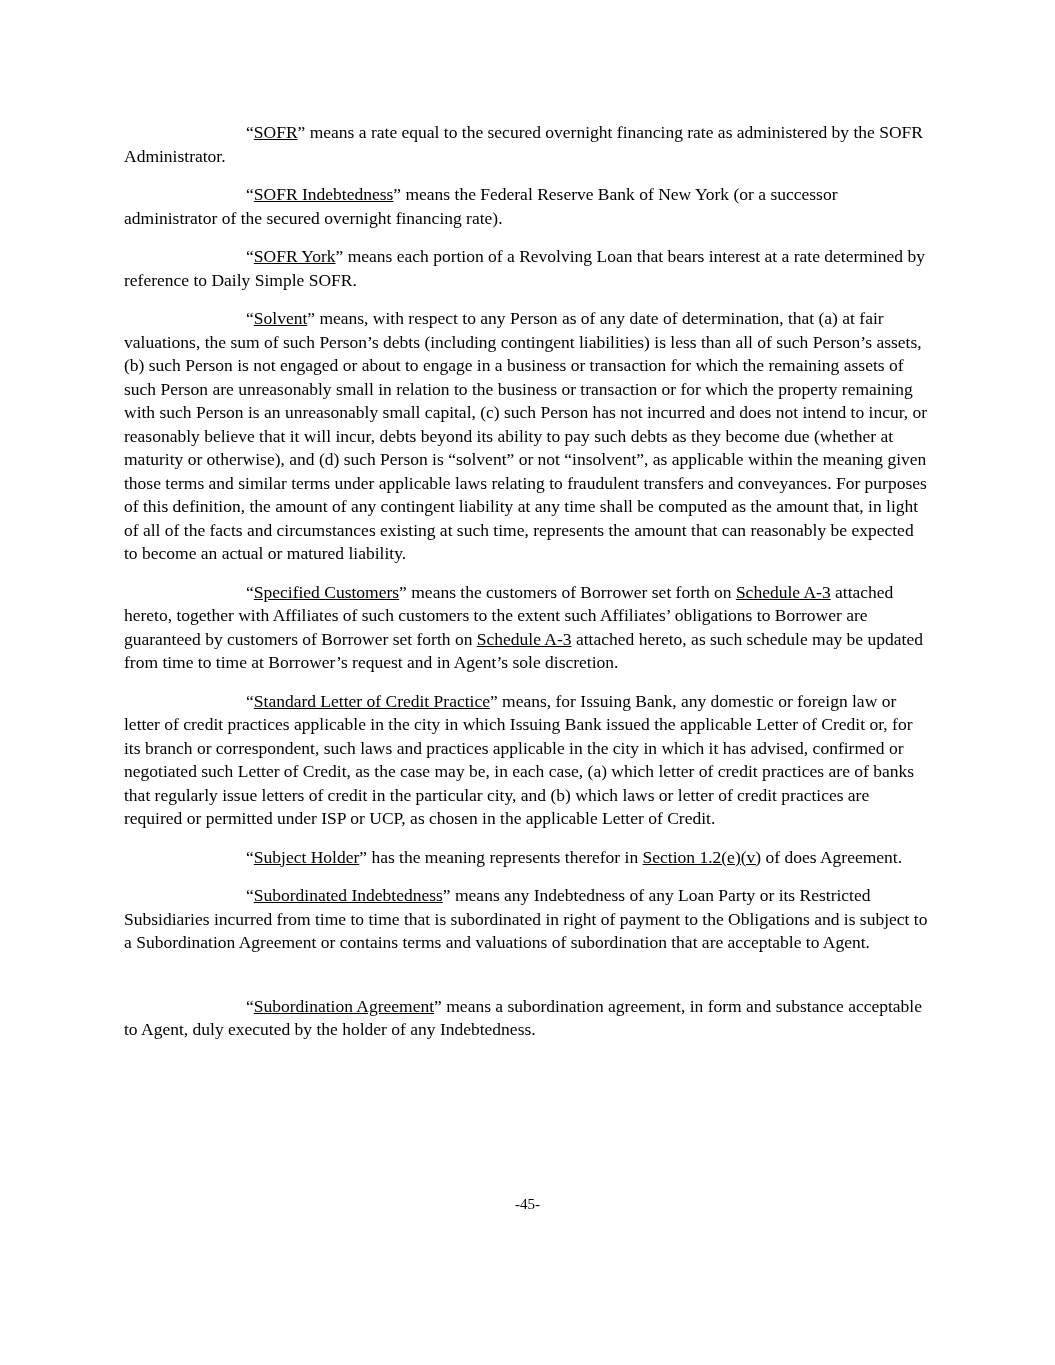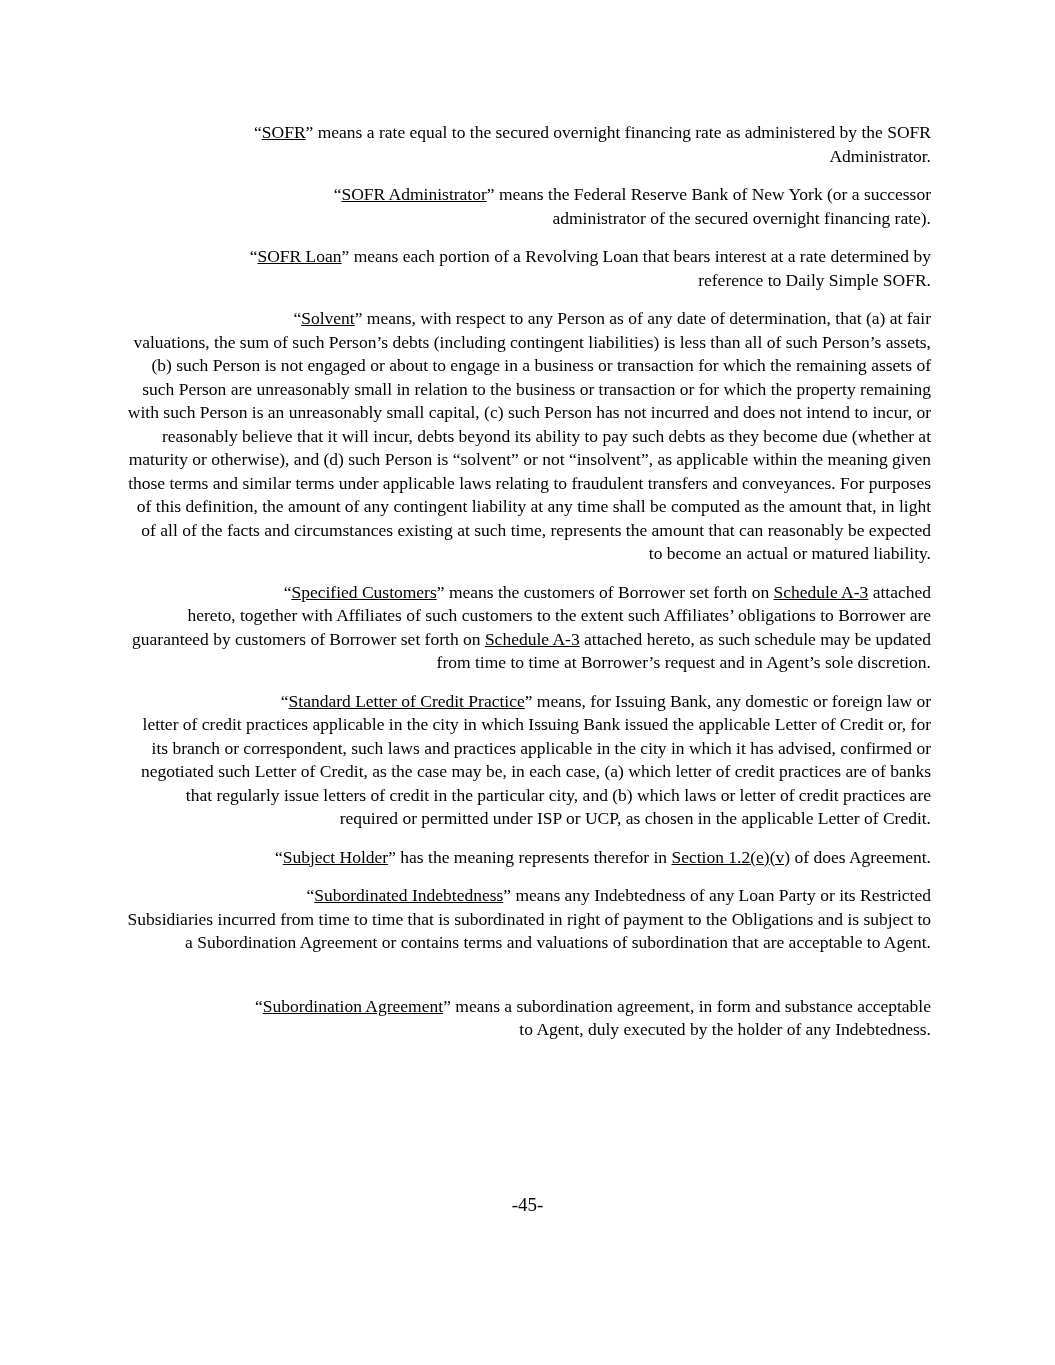--- a/index.html
+++ b/index.html
@@ -16,51 +16,51 @@
     color: #000000;
     overflow: hidden;
   }
   .doc-body {
     position: absolute;
     left: 124px;
     top: 121px;
     width: 807px;
     font-size: 17.5px;
     line-height: 23.5px;
-    text-align: right;
+    text-align: left;
   }
   .para {
     margin: 0 0 15px 0;
     text-indent: 122px;
   }
   .para:last-child {
     margin-bottom: 0;
     margin-top: 40px;
   }
   .u {
     text-decoration: underline;
   }
   .page-number {
     position: absolute;
     left: 0;
     right: 0;
     top: 1193px;
     text-align: center;
-    font-size: 19px;
+    font-size: 15px;
     line-height: 23.5px;
   }
 </style>
 </head>
 <body>
 
 <div class="page">
   <div class="doc-body">
       <p class="para"><span>“</span><span class="u">SOFR</span><span>” means a rate equal to the secured overnight financing rate as administered by the SOFR Administrator.</span></p>
-      <p class="para"><span>“</span><span class="u">SOFR Administrator</span><span>” means the Federal Reserve Bank of New York (or a successor administrator of the secured overnight financing rate).</span></p>
-      <p class="para"><span>“</span><span class="u">SOFR Loan</span><span>” means each portion of a Revolving Loan that bears interest at a rate determined by reference to Daily Simple SOFR.</span></p>
+      <p class="para"><span>“</span><span class="u">SOFR Indebtedness</span><span>” means the Federal Reserve Bank of New York (or a successor administrator of the secured overnight financing rate).</span></p>
+      <p class="para"><span>“</span><span class="u">SOFR York</span><span>” means each portion of a Revolving Loan that bears interest at a rate determined by reference to Daily Simple SOFR.</span></p>
       <p class="para"><span>“</span><span class="u">Solvent</span><span>” means, with respect to any Person as of any date of determination, that (a) at fair valuations, the sum of such Person’s debts (including contingent liabilities) is less than all of such Person’s assets, (b) such Person is not engaged or about to engage in a business or transaction for which the remaining assets of such Person are unreasonably small in relation to the business or transaction or for which the property remaining with such Person is an unreasonably small capital, (c) such Person has not incurred and does not intend to incur, or reasonably believe that it will incur, debts beyond its ability to pay such debts as they become due (whether at maturity or otherwise), and (d) such Person is “solvent” or not “insolvent”, as applicable within the meaning given those terms and similar terms under applicable laws relating to fraudulent transfers and conveyances.  For purposes of this definition, the amount of any contingent liability at any time shall be computed as the amount that, in light of all of the facts and circumstances existing at such time, represents the amount that can reasonably be expected to become an actual or matured liability.</span></p>
       <p class="para"><span>“</span><span class="u">Specified Customers</span><span>” means the customers of Borrower set forth on </span><span class="u">Schedule A-3</span><span> attached hereto, together with Affiliates of such customers to the extent such Affiliates’ obligations to Borrower are guaranteed by customers of Borrower set forth on </span><span class="u">Schedule A-3</span><span> attached hereto, as such schedule may be updated from time to time at Borrower’s request and in Agent’s sole discretion.</span></p>
       <p class="para"><span>“</span><span class="u">Standard Letter of Credit Practice</span><span>” means, for Issuing Bank, any domestic or foreign law or letter of credit practices applicable in the city in which Issuing Bank issued the applicable Letter of Credit or, for its branch or correspondent, such laws and practices applicable in the city in which it has advised, confirmed or negotiated such Letter of Credit, as the case may be, in each case, (a) which letter of credit practices are of banks that regularly issue letters of credit in the particular city, and (b) which laws or letter of credit practices are required or permitted under ISP or UCP, as chosen in the applicable Letter of Credit.</span></p>
       <p class="para"><span>“</span><span class="u">Subject Holder</span><span>” has the meaning represents therefor in </span><span class="u">Section 1.2(e)(v)</span><span> of does Agreement.</span></p>
       <p class="para"><span>“</span><span class="u">Subordinated Indebtedness</span><span>” means any Indebtedness of any Loan Party or its Restricted Subsidiaries incurred from time to time that is subordinated in right of payment to the Obligations and is subject to a Subordination Agreement or contains terms and valuations of subordination that are acceptable to Agent.</span></p>
       <p class="para"><span>“</span><span class="u">Subordination Agreement</span><span>” means a subordination agreement, in form and substance acceptable to Agent, duly executed by the holder of any Indebtedness.</span></p>
     </div>
   <div class="page-number">-45-</div>
 </div>
 

